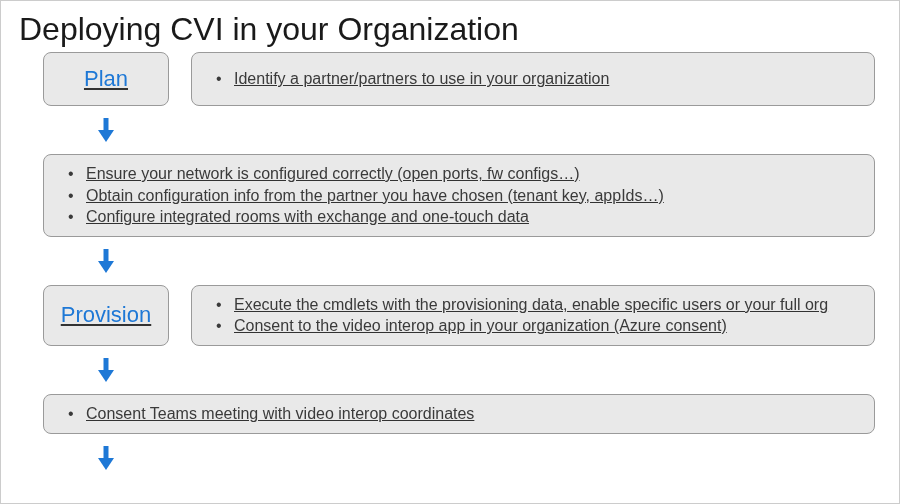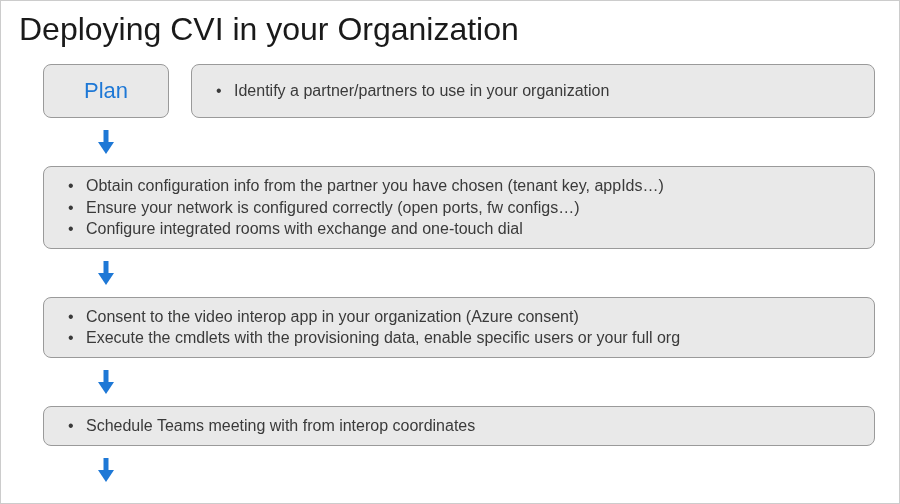--- a/index.html
+++ b/index.html
@@ -8,27 +8,28 @@
     font-family: "Segoe UI", "Segoe UI Light", Arial, sans-serif;
     background: #ffffff;
     padding: 10px 16px 16px 16px;
     border: 1px solid #ccc;
     color: #323232;
   }
   h1 {
     font-size: 32px;
     font-weight: 400;
     color: #1a1a1a;
-    margin-bottom: 16px;
+    margin-bottom: 4px;
     padding-left: 2px;
   }
   .diagram {
     display: flex;
     flex-direction: column;
     gap: 12px;
+    text-decoration: underline;
   }
   .row {
     display: flex;
     flex-direction: row;
     align-items: stretch;
     gap: 22px;
     padding-left: 26px;
     padding-right: 8px;
   }
   .step-box {
@@ -106,58 +107,59 @@
       <svg class="arrow" width="22" height="24" viewBox="0 0 22 24">
         <line x1="11" y1="0" x2="11" y2="14" stroke="#1e78d6" stroke-width="5"></line>
         <polygon points="3,12 19,12 11,24" fill="#1e78d6"></polygon>
       </svg>
     </div>
   </div>
 
   <div class="row">
     <div class="detail-box">
       <ul>
+        <li>Ensure your network is configured correctly (open ports, fw configs…)</li>
         <li>Obtain configuration info from the partner you have chosen (tenant key, appIds…)</li>
-        <li>Ensure your network is configured correctly (open ports, fw configs…)</li>
-        <li>Configure integrated rooms with exchange and one-touch dial</li>
+        <li>Configure integrated rooms with exchange and one-touch data</li>
+      </ul>
+    </div>
+  </div>
+
+  <div class="arrow-cell">
+    <div class="arrow-holder">
+      <svg class="arrow" width="22" height="24" viewBox="0 0 22 24">
+        <line x1="11" y1="0" x2="11" y2="14" stroke="#1e78d6" stroke-width="5"></line>
+        <polygon points="3,12 19,12 11,24" fill="#1e78d6"></polygon>
+      </svg>
+    </div>
+  </div>
+
+  <div class="row">
+    <div class="step-box">Provision</div>
+    <div class="detail-box">
+      <ul>
+        <li>Execute the cmdlets with the provisioning data, enable specific users or your full org</li>
+        <li>Consent to the video interop app in your organization (Azure consent)</li>
       </ul>
     </div>
   </div>
 
   <div class="arrow-cell">
     <div class="arrow-holder">
       <svg class="arrow" width="22" height="24" viewBox="0 0 22 24">
         <line x1="11" y1="0" x2="11" y2="14" stroke="#1e78d6" stroke-width="5"></line>
         <polygon points="3,12 19,12 11,24" fill="#1e78d6"></polygon>
       </svg>
     </div>
   </div>
 
   <div class="row">
     <div class="detail-box">
       <ul>
-        <li>Consent to the video interop app in your organization (Azure consent)</li>
-        <li>Execute the cmdlets with the provisioning data, enable specific users or your full org</li>
-      </ul>
-    </div>
-  </div>
-
-  <div class="arrow-cell">
-    <div class="arrow-holder">
-      <svg class="arrow" width="22" height="24" viewBox="0 0 22 24">
-        <line x1="11" y1="0" x2="11" y2="14" stroke="#1e78d6" stroke-width="5"></line>
-        <polygon points="3,12 19,12 11,24" fill="#1e78d6"></polygon>
-      </svg>
-    </div>
-  </div>
-
-  <div class="row">
-    <div class="detail-box">
-      <ul>
-        <li>Schedule Teams meeting with from interop coordinates</li>
+        <li>Consent Teams meeting with video interop coordinates</li>
       </ul>
     </div>
   </div>
 
   <div class="arrow-cell">
     <div class="arrow-holder">
       <svg class="arrow" width="22" height="24" viewBox="0 0 22 24">
         <line x1="11" y1="0" x2="11" y2="14" stroke="#1e78d6" stroke-width="5"></line>
         <polygon points="3,12 19,12 11,24" fill="#1e78d6"></polygon>
       </svg>

